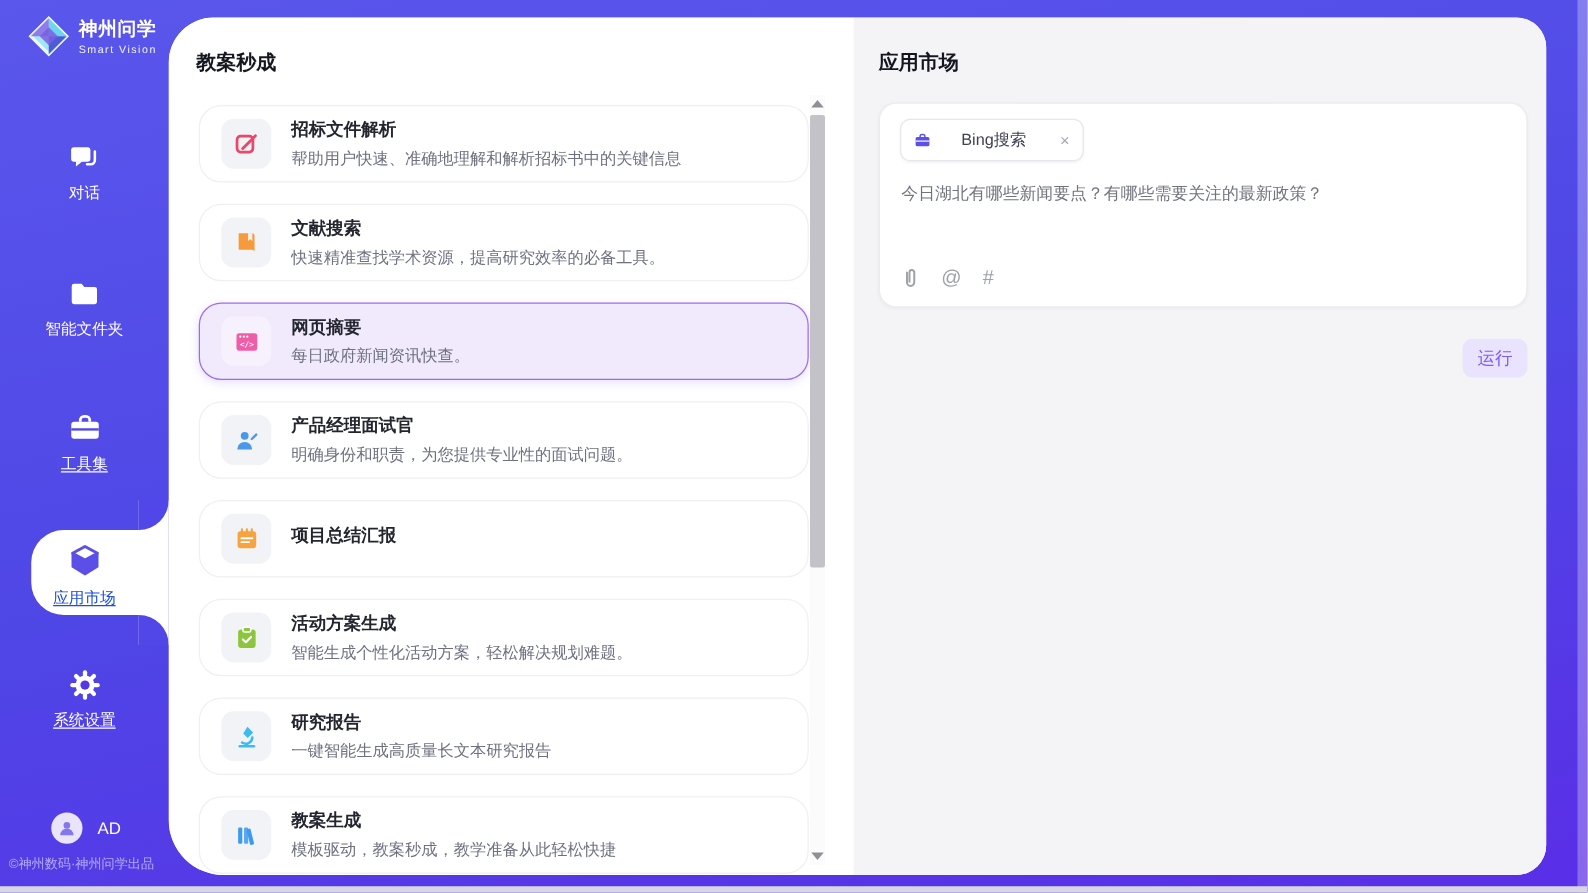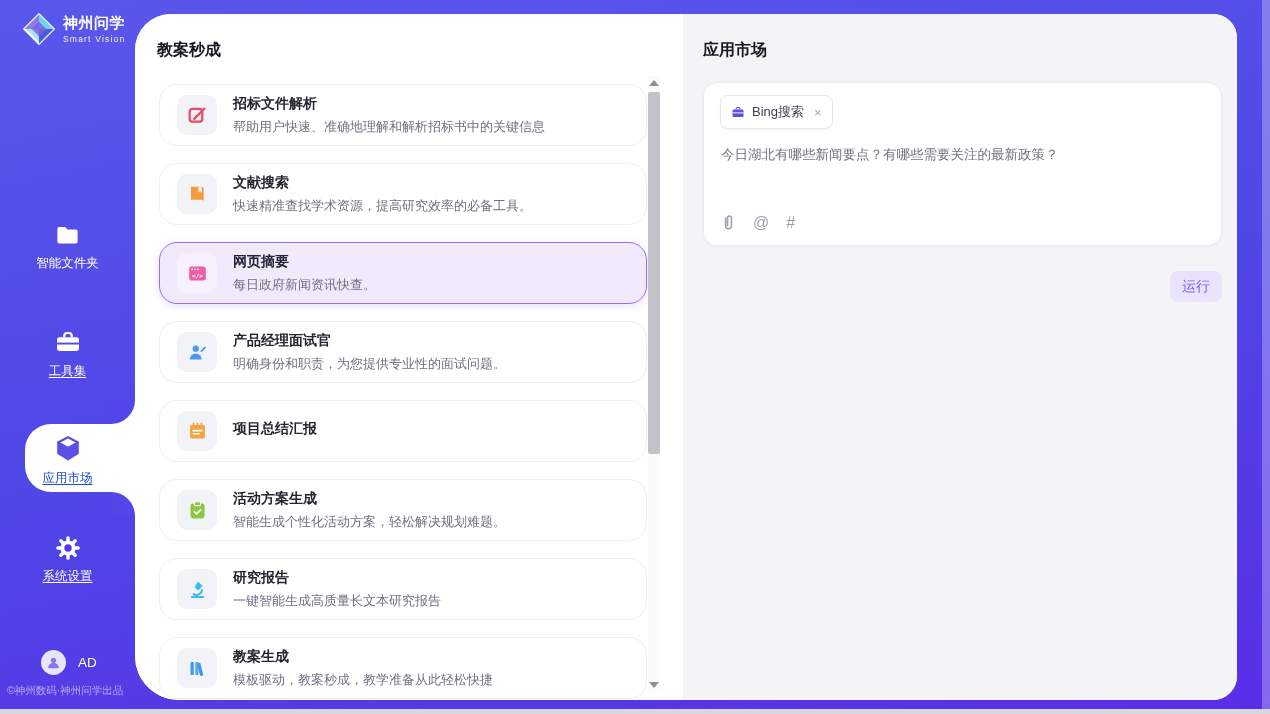--- a/index.html
+++ b/index.html
@@ -52,21 +52,21 @@
   .vscroll { position:absolute; left:513px; top:62px; width:12px; height:616px; background:#FBFBFC; }
   .arrow { position:absolute; left:1px; width:0; height:0; border-left:5px solid transparent; border-right:5px solid transparent; cursor:pointer; }
   .arrow-up { top:4px; border-bottom:6px solid #8F8F96; }
   .arrow-down { bottom:4px; border-top:6px solid #8F8F96; }
   .thumb { position:absolute; left:0; top:16px; width:12px; height:362px; background:#C2C2C8; border-radius:2px; cursor:pointer; }
 
   .detail-section { position:relative; flex:1; background:#F4F4F7; }
   .detail-title { position:absolute; left:20px; top:26px; }
   .input-card { position:absolute; left:20px; top:68px; width:519px; height:164px; background:#fff;
                 border:1px solid #ECEBEF; border-radius:14px; box-shadow:0 1px 3px rgba(20,20,40,.04); }
-  .tool-tag { position:absolute; left:16px; top:12px; display:inline-flex; align-items:center; gap:7px;
+  .tool-tag { position:absolute; left:16px; top:12px; display:inline-flex; align-items:center; gap:24px;
               padding:7px 10px; border:1px solid #E7E6EB; border-radius:8px; background:#fff;
               box-shadow:0 1px 2px rgba(20,20,40,.05); cursor:pointer; }
   .tool-tag .tlabel { font-size:13px; color:#3E4150; }
   .tool-tag .tclose { font-size:13px; color:#A5A8B1; margin-left:3px; cursor:pointer; line-height:1; }
   .query-text { position:absolute; left:17px; top:62px; right:16px; font-size:13.5px; color:#70747E; line-height:1.55; }
   .input-actions { position:absolute; left:17px; top:130px; display:flex; align-items:center; gap:17px; color:#9DA1A9; }
   .input-actions .txt-ic { font-size:16px; cursor:pointer; }
   .run-btn { position:absolute; left:487px; top:257px; width:52px; height:31px; background:#E9E3FD; color:#7C5CFA;
              font-size:14px; border:none; border-radius:8px; cursor:pointer; font-family:inherit; }
   svg { display:block; }
@@ -86,20 +86,30 @@
           <rect x="14" y="14" width="12" height="12" fill="#7A5FE0" opacity=".85"></rect>
         </g>
       </svg>
     </span>
     <span class="brand-text">
       <div class="bname">神州问学</div>
       <div class="btag">Smart Vision</div>
     </span>
   </div>
 
+  <div class="nav-item" style="top:113px;">
+    <span>
+      <svg width="27" height="27" viewBox="0 0 28 28">
+        <rect x="3" y="5" width="16" height="12" rx="2.4" fill="#fff"></rect>
+        <path d="M7 16.5v4.5l5.4-4.5z" fill="#fff"></path>
+        <path d="M22.7 8.5v7.2a3.3 3.3 0 0 1-3.3 3.3h-3.2" stroke="#fff" stroke-width="2.1" fill="none" stroke-linecap="round"></path>
+      </svg>
+    </span>
+    <span class="nlabel">对话</span>
+  </div>
 
   <div class="nav-item" style="top:222px;justify-content:center;">
     <span>
       <svg width="27" height="27" viewBox="0 0 28 28">
         <path d="M3.5 7.2a2 2 0 0 1 2-2h6.2l2.3 2.6h8.5a2 2 0 0 1 2 2v10.4a2 2 0 0 1-2 2h-17a2 2 0 0 1-2-2z" fill="#fff"></path>
       </svg>
     </span>
     <span class="nlabel">智能文件夹</span>
   </div>
 

